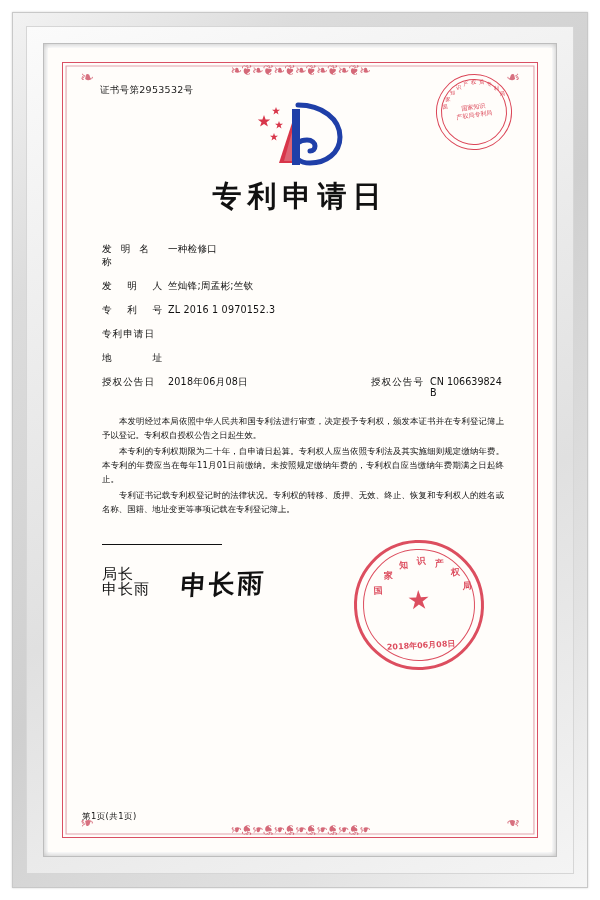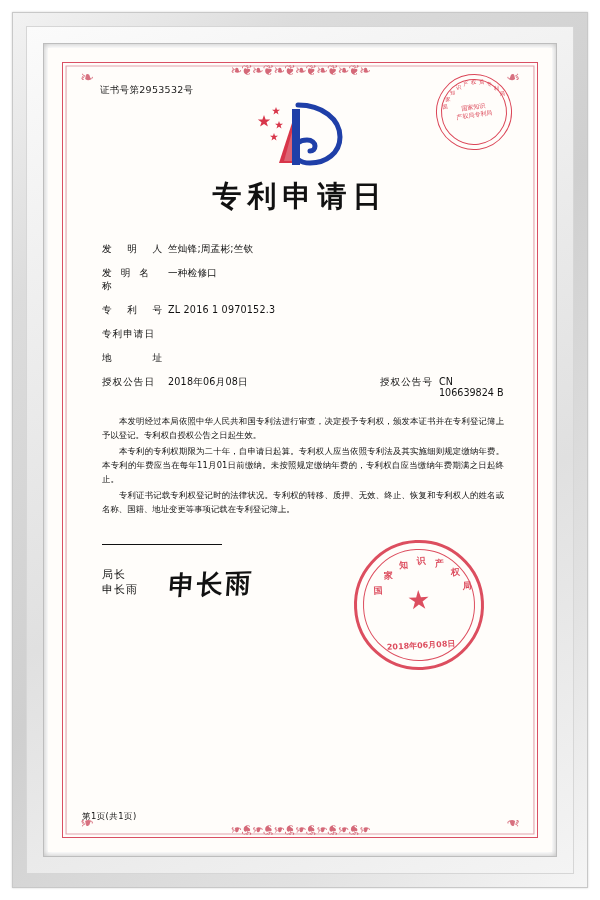--- a/index.html
+++ b/index.html
@@ -223,21 +223,21 @@
   }
   .flabel.tight { letter-spacing: 1px; }
   .fvalue {
     flex: 1;
     letter-spacing: .2px;
   }
   .frow.split .fvalue { flex: 0 0 auto; width: 195px; }
   .frow.split .flabel2 {
     flex: 0 0 auto;
     letter-spacing: 1px;
-    margin-left: 17px;
+    margin-left: 8px;
   }
   .frow.split .fvalue2 { flex: 1; margin-left: 6px; }
 
   
   .paras {
     margin-top: 16px;
     padding-left: 20px;
     padding-right: 14px;
   }
   .para {
@@ -255,21 +255,21 @@
     margin-top: 28px;
     padding-left: 20px;
     height: 120px;
   }
   .sig-line {
     width: 120px;
     border-top: 1.2px solid #111;
     margin-bottom: 22px;
   }
   .sig-labels {
-    font-size: 11px;
+    font-size: 15px;
     line-height: 15px;
     color: #111;
     letter-spacing: 1px;
     display: inline-block;
     vertical-align: top;
   }
   .handwriting {
     display: inline-block;
     margin-left: 26px;
     font-family: "DejaVu Serif", "Liberation Serif", serif;
@@ -388,26 +388,26 @@
             <polygon points="27,22 28,24.8 31,24.8 28.6,26.6 29.5,29.4 27,27.7 24.5,29.4 25.4,26.6 23,24.8 26,24.8"></polygon>
             <polygon points="22,34 23,36.8 26,36.8 23.6,38.6 24.5,41.4 22,39.7 19.5,41.4 20.4,38.6 18,36.8 21,36.8"></polygon>
           </g>
         </svg>
       </div>
 
       <div class="cert-title">专利申请日</div>
 
       <div class="fields">
         <div class="frow">
+          <div class="flabel">发 明 名 称</div>
+          <div class="fvalue">一种检修口</div>
+        </div>
+        <div class="frow">
           <div class="flabel">发　明　人</div>
           <div class="fvalue">竺灿锋;周孟彬;竺钦</div>
-        </div>
-        <div class="frow">
-          <div class="flabel">发 明 名 称</div>
-          <div class="fvalue">一种检修口</div>
         </div>
         <div class="frow">
           <div class="flabel">专　利　号</div>
           <div class="fvalue">ZL 2016 1 0970152.3</div>
         </div>
         <div class="frow">
           <div class="flabel tight">专利申请日</div>
         </div>
         <div class="frow">
           <div class="flabel">地　　　址</div>

